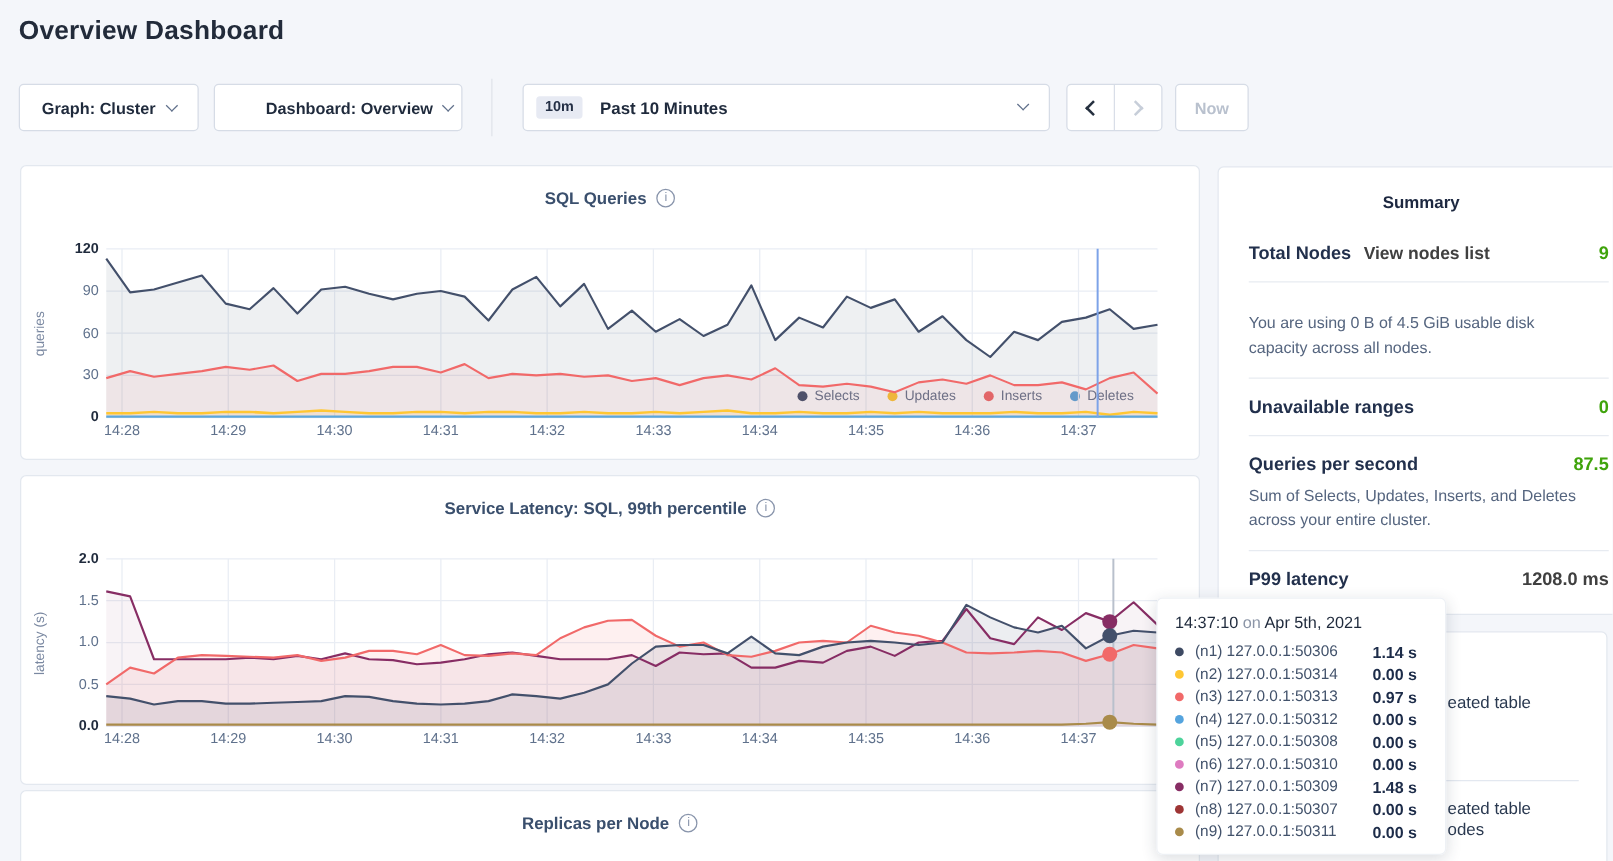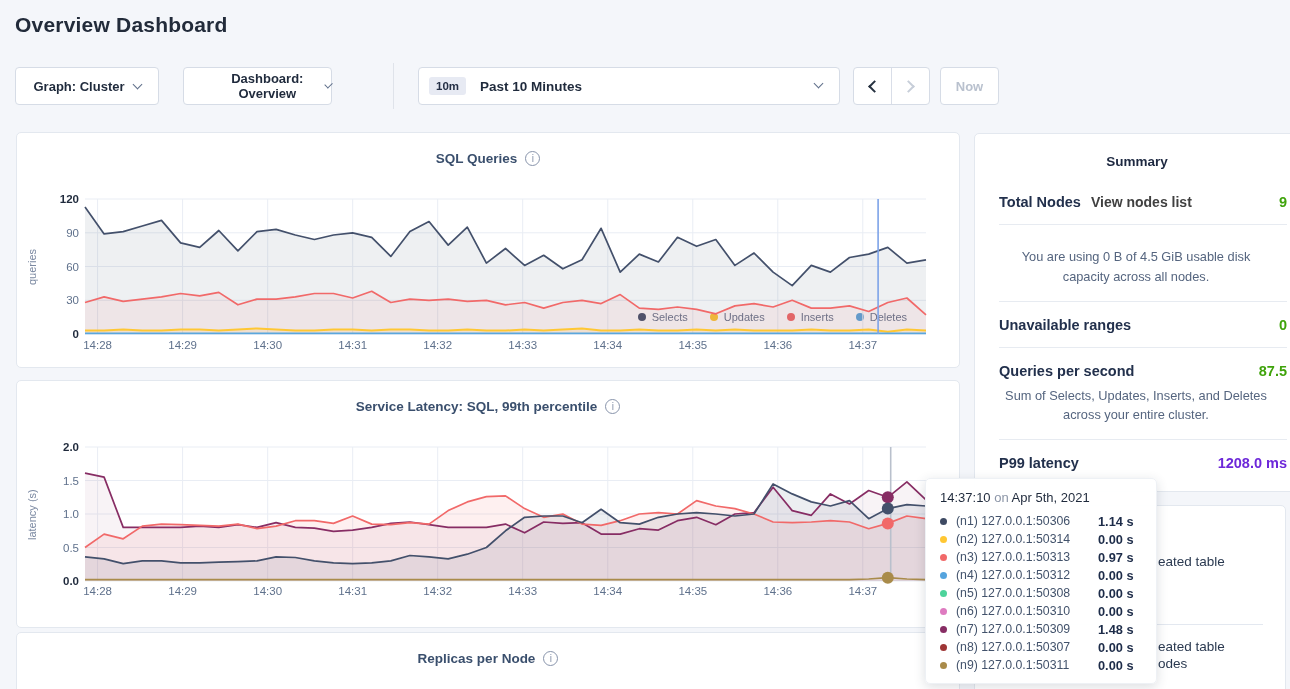--- a/index.html
+++ b/index.html
@@ -5,21 +5,21 @@
   * { margin:0; padding:0; box-sizing:border-box; }
   html,body { width:1290px; height:689px; }
   body { font-family:"Liberation Sans", sans-serif; background:#f4f6fa; color:#242f45; }
   .page { position:relative; width:1290px; height:689px; overflow:hidden; }
 
   
   .page-title { position:absolute; left:15px; top:13px; font-size:21px; font-weight:600; color:#222b3a; letter-spacing:.2px; }
   .btn { position:absolute; top:67px; height:38px; background:#fff; border:1px solid #d6dce6; border-radius:4px;
          display:flex; align-items:center; justify-content:center; gap:9px; font-size:13px; font-weight:700; color:#1f2a3c; cursor:pointer; }
   .btn-graph { left:15px; width:144px; }
-  .btn-dash { left:183px; width:149px;padding-left:34px; }
+  .btn-dash { left:171px; width:199px;padding-left:34px; }
   .vdivider { position:absolute; left:393px; top:63px; width:1px; height:46px; background:#dfe3ea; }
   .time-select { left:418px; width:422px; justify-content:flex-start; padding:0 16px 0 10px; gap:0; }
   .time-badge { background:#e7eaf3; color:#242f45; font-size:11.5px; font-weight:700; border-radius:3px; padding:3px 7px; }
   .time-label { margin-left:14px; font-size:13.5px; font-weight:700;text-align:center; }
   .time-select .chv-down { position:absolute; right:17px; top:15px; }
   .chv-down { display:inline-block; width:7px; height:7px; border-right:1.7px solid #5f6f8a; border-bottom:1.7px solid #5f6f8a; transform:rotate(45deg); margin-top:-3px; }
   .btn-group { position:absolute; left:853px; top:67px; width:77px; height:38px; background:#fff; border:1px solid #d6dce6; border-radius:4px; display:flex; }
   .btn-half { flex:1; display:flex; align-items:center; justify-content:center; cursor:pointer; }
   .btn-half + .btn-half { border-left:1px solid #d9dee8; }
   .chv-left { width:9px; height:9px; border-left:2.4px solid #25303f; border-bottom:2.4px solid #25303f; transform:rotate(45deg); margin-left:4px; }
@@ -56,21 +56,21 @@
 
   
   .summary-title { text-align:center; font-size:13.5px; font-weight:700; color:#1d2840; padding-top:20px; }
   .sum-rows { padding:10px 0 0 0; }
   .sum-row { margin:0 12px 0 24px; padding:15px 0 14px 0; border-bottom:1px solid #e7ebf1; }
   .sum-row:last-child { border-bottom:none; }
   .sum-line { display:flex; align-items:baseline; gap:10px; }
   .sum-label { font-size:14.5px; font-weight:700; color:#22304c; }
   .sum-link { font-size:14px; font-weight:700; cursor:pointer; }
   .sum-value { margin-left:auto; font-size:14.5px; font-weight:700; }
-  .sum-desc { margin-top:7px; font-size:12.8px; line-height:1.55; color:#55657f; padding-right:14px;text-align:center; }
+  .sum-desc { margin-top:7px; font-size:12.8px; line-height:1.55; color:#55657f; padding-right:14px; }
 
   
   .ev-frag { position:absolute; font-size:13.5px; color:#2a3950; white-space:nowrap; }
   .ev-frag1 { left:183px; top:48px; }
   .ev-frag2 { left:183px; top:133px; }
   .ev-frag3 { left:183px; top:150px; }
   .ev-div { position:absolute; left:24px; top:118px; width:264px; height:1px; background:#e3e8f0; }
 
   
   .tooltip { position:absolute; left:925px; top:478px; width:232px; height:206px; background:rgba(255,255,255,.97);
@@ -269,21 +269,21 @@
       <div class="sum-row">
         <div class="sum-line">
           <span class="sum-label">Queries per second</span>
           <span class="sum-value" style="color: rgb(63, 163, 11);">87.5</span>
         </div>
         <div class="sum-desc">Sum of Selects, Updates, Inserts, and Deletes across your entire cluster.</div>
       </div>
       <div class="sum-row">
         <div class="sum-line">
           <span class="sum-label">P99 latency</span>
-          <span class="sum-value" style="color: #6d28d9;">1208.0 ms</span>
+          <span class="sum-value" style="color: #404040;">1208.0 ms</span>
         </div>
       </div>
     </div>
   </div>
 
   <div class="card card-events">
     <span class="ev-frag ev-frag1">eated table</span>
     <div class="ev-div"></div>
     <span class="ev-frag ev-frag2">eated table</span>
     <span class="ev-frag ev-frag3">odes</span>

